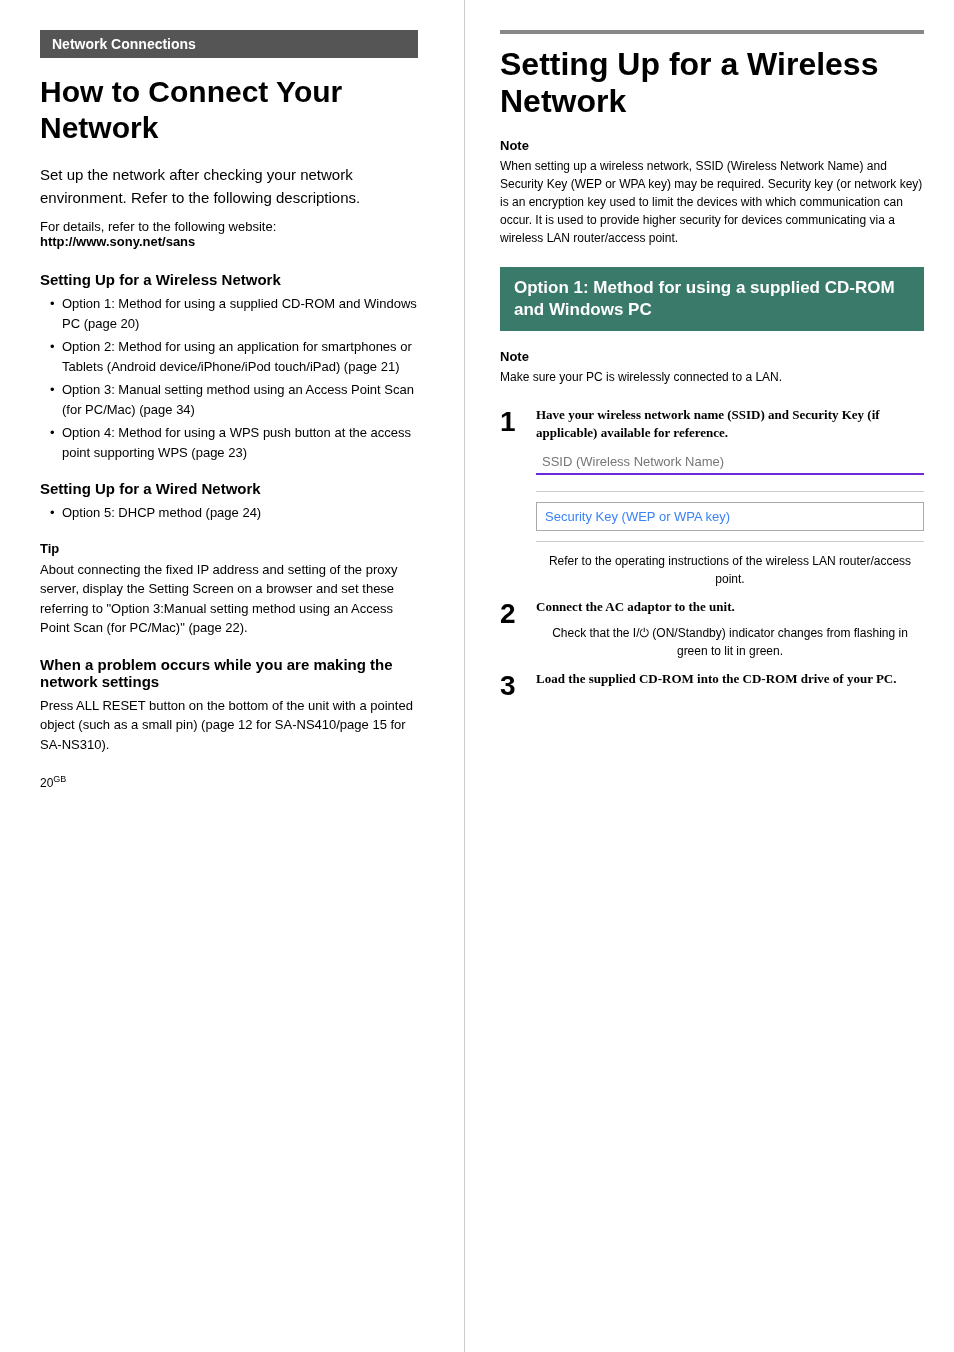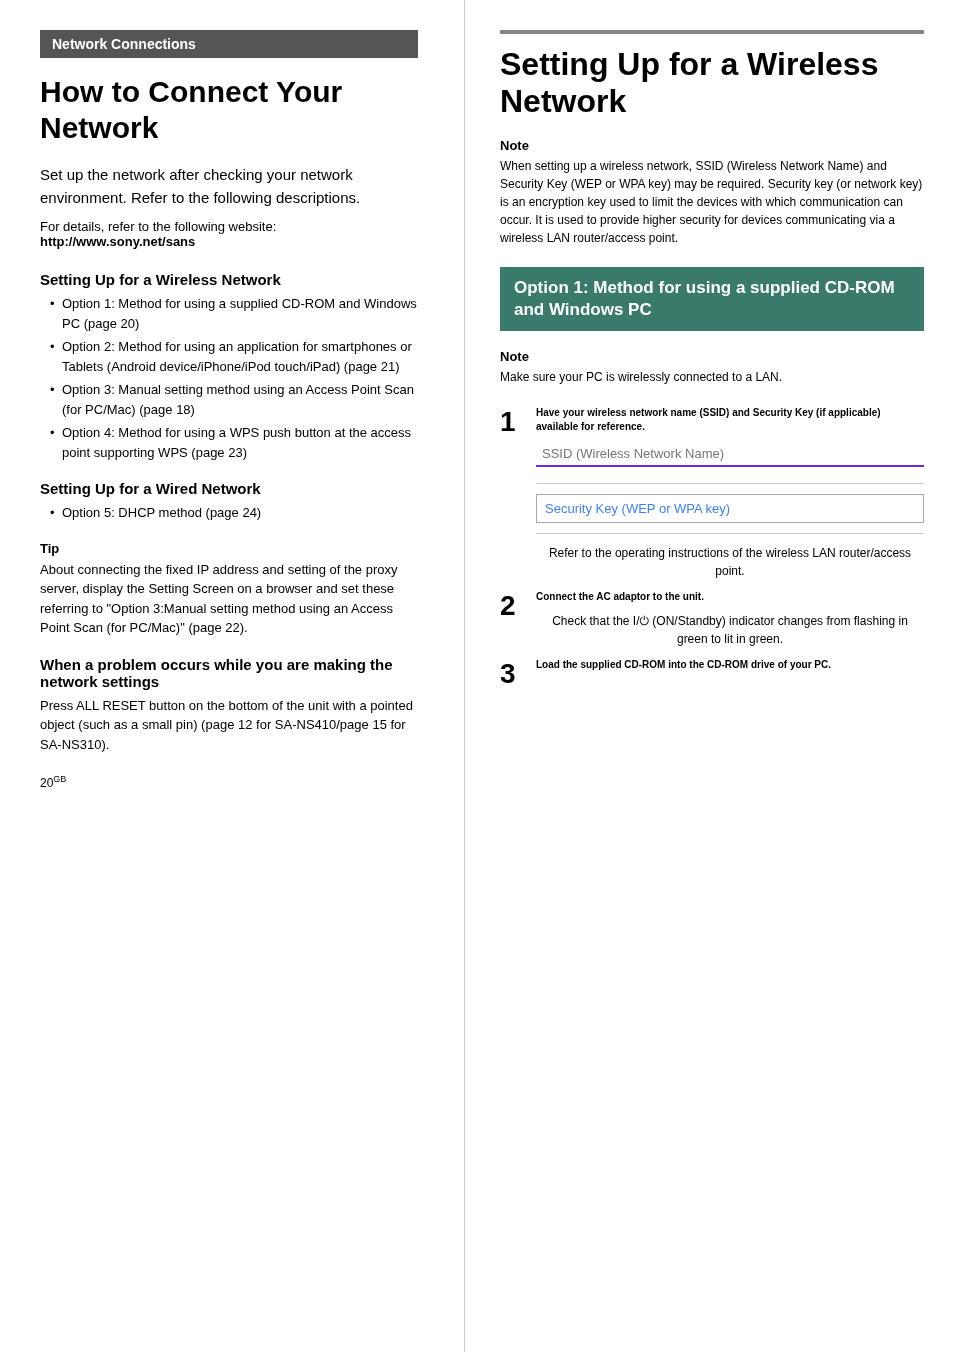--- a/index.html
+++ b/index.html
@@ -164,24 +164,25 @@
       min-width: 36px;
       line-height: 1;
       margin-top: 2px;
     }
 
     .step-content {
       flex: 1;
     }
 
     .step-title {
-      font-size: 10px;
+      font-size: 13px;
       font-weight: bold;
       line-height: 1.4;
       margin-bottom: 8px;
+      font-family: Liberation Serif, serif;
     }
 
     .input-field {
       border: none;
       border-bottom: 2px solid #6d28d9;
       width: 100%;
       margin-bottom: 10px;
       padding: 4px 6px;
       font-size: 13px;
       color: #666;
@@ -231,21 +232,21 @@
     <p class="website-line">
       <span>For details, refer to the following website:</span><br>
       <strong>http://www.sony.net/sans</strong>
     </p>
 
     <div class="subsection">
       <div class="subsection-title">Setting Up for a Wireless Network</div>
       <ul class="bullet-list">
         <li>Option 1: Method for using a supplied CD-ROM and Windows PC (page 20)</li>
         <li>Option 2: Method for using an application for smartphones or Tablets (Android device/iPhone/iPod touch/iPad) (page 21)</li>
-        <li>Option 3: Manual setting method using an Access Point Scan (for PC/Mac) (page 18)</li>
+        <li>Option 3: Manual setting method using an Access Point Scan (for PC/Mac) (page 34)</li>
         <li>Option 4: Method for using a WPS push button at the access point supporting WPS (page 23)</li>
       </ul>
     </div>
 
     <div class="subsection">
       <div class="subsection-title">Setting Up for a Wired Network</div>
       <ul class="bullet-list">
         <li>Option 5: DHCP method (page 24)</li>
       </ul>
     </div>

